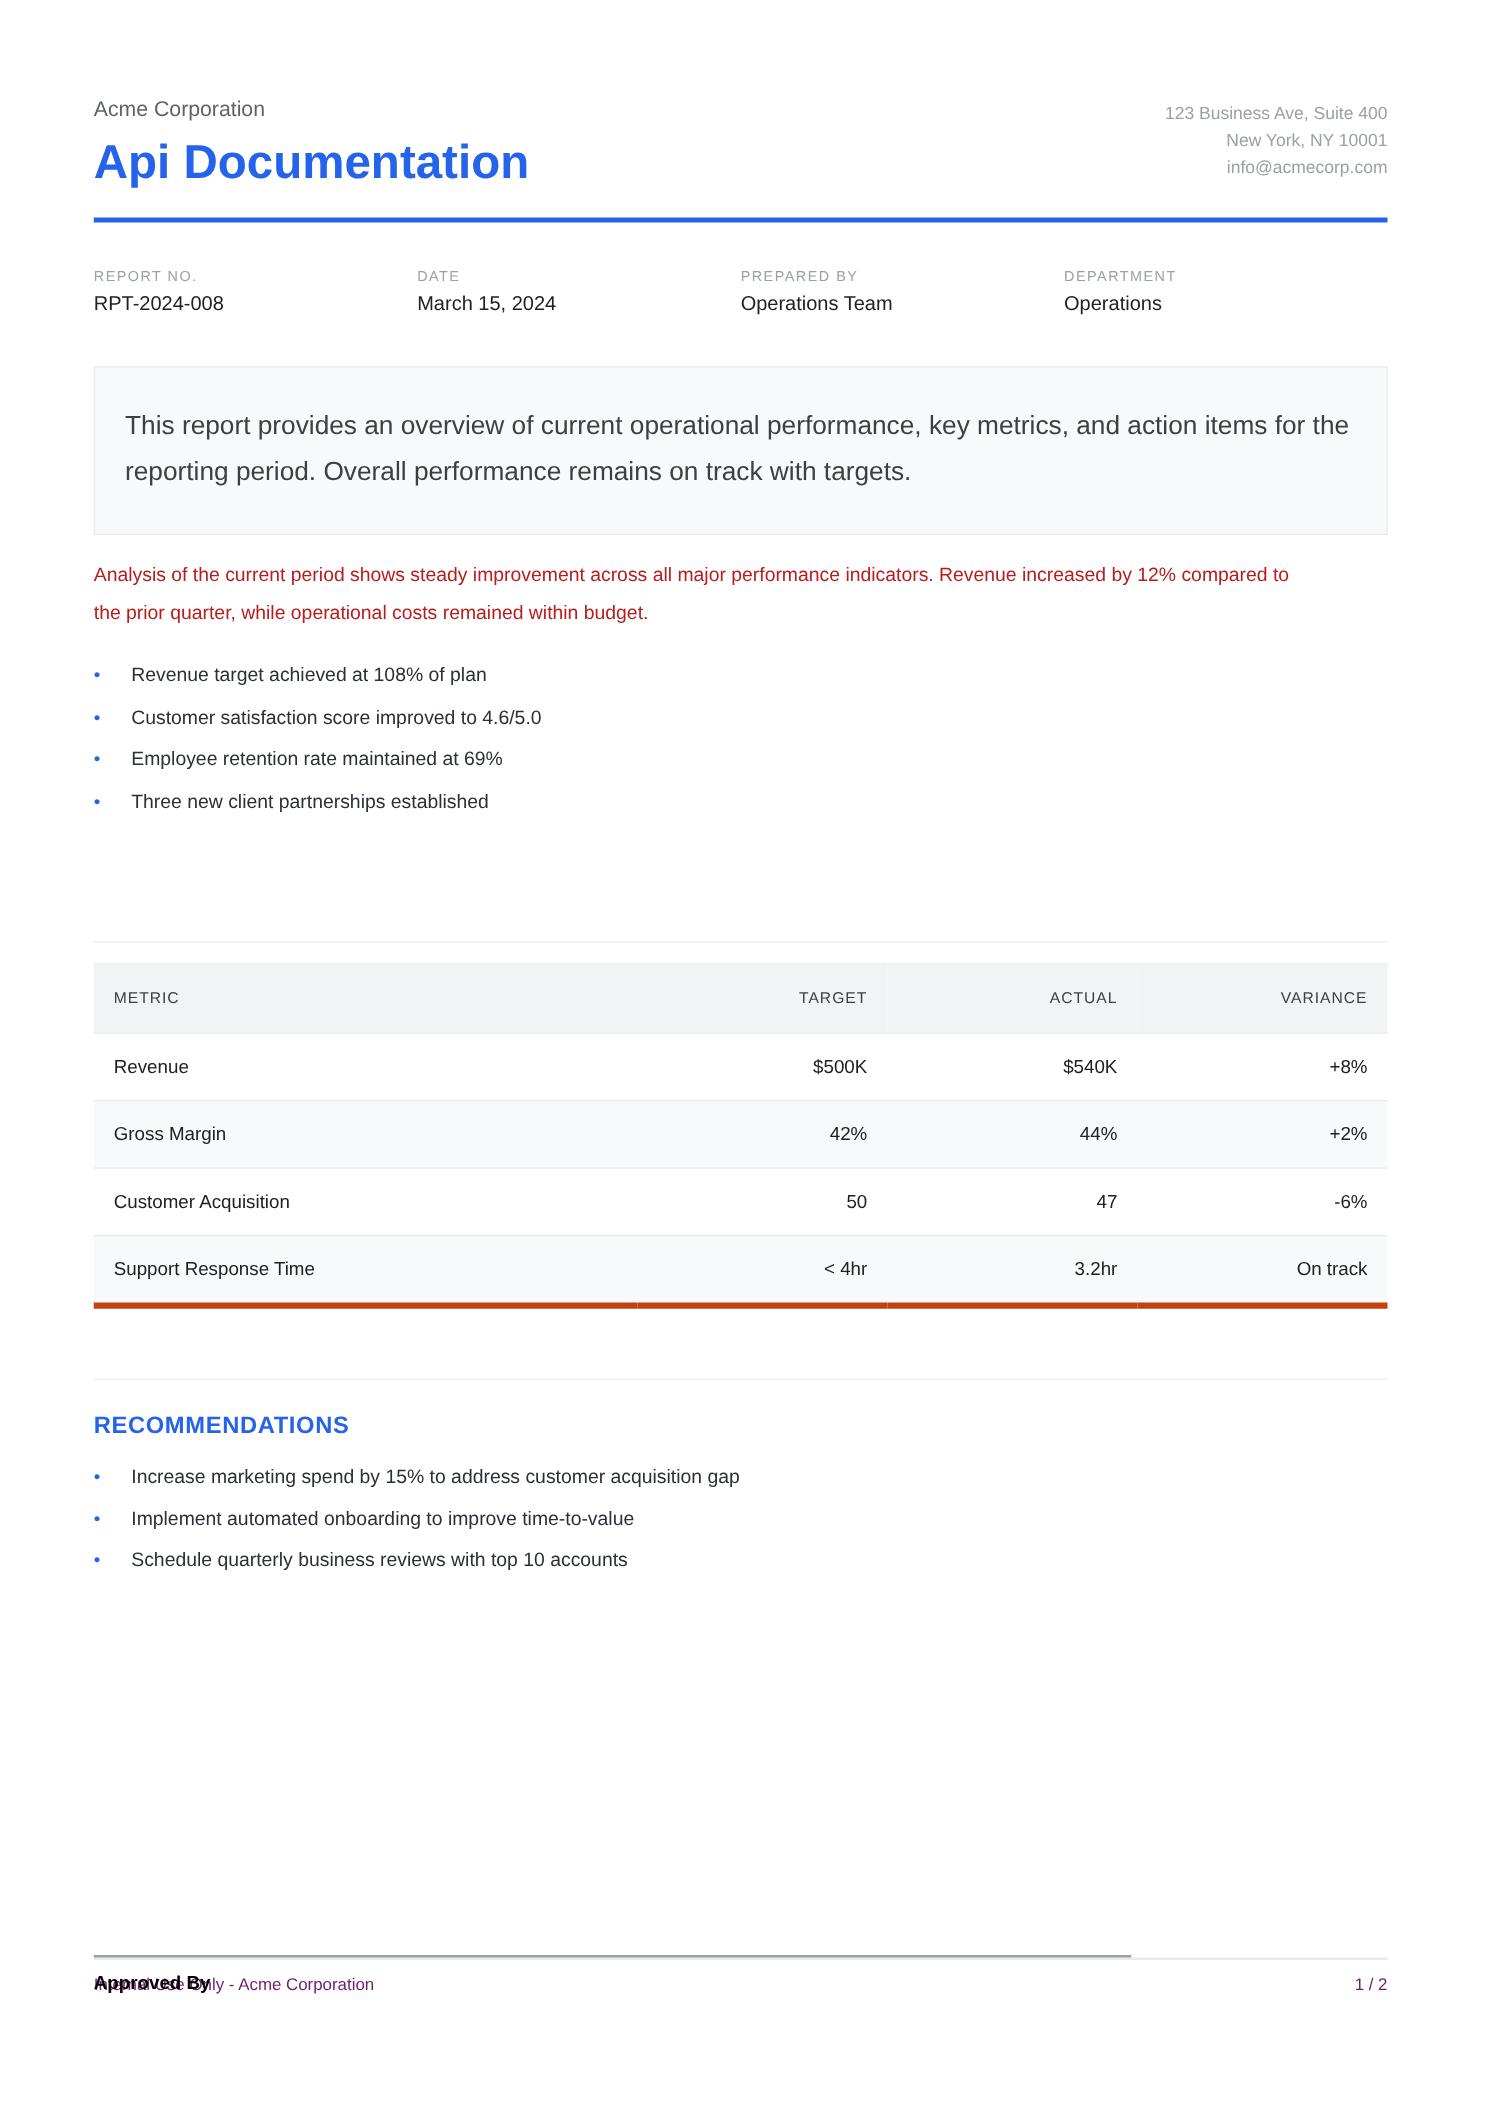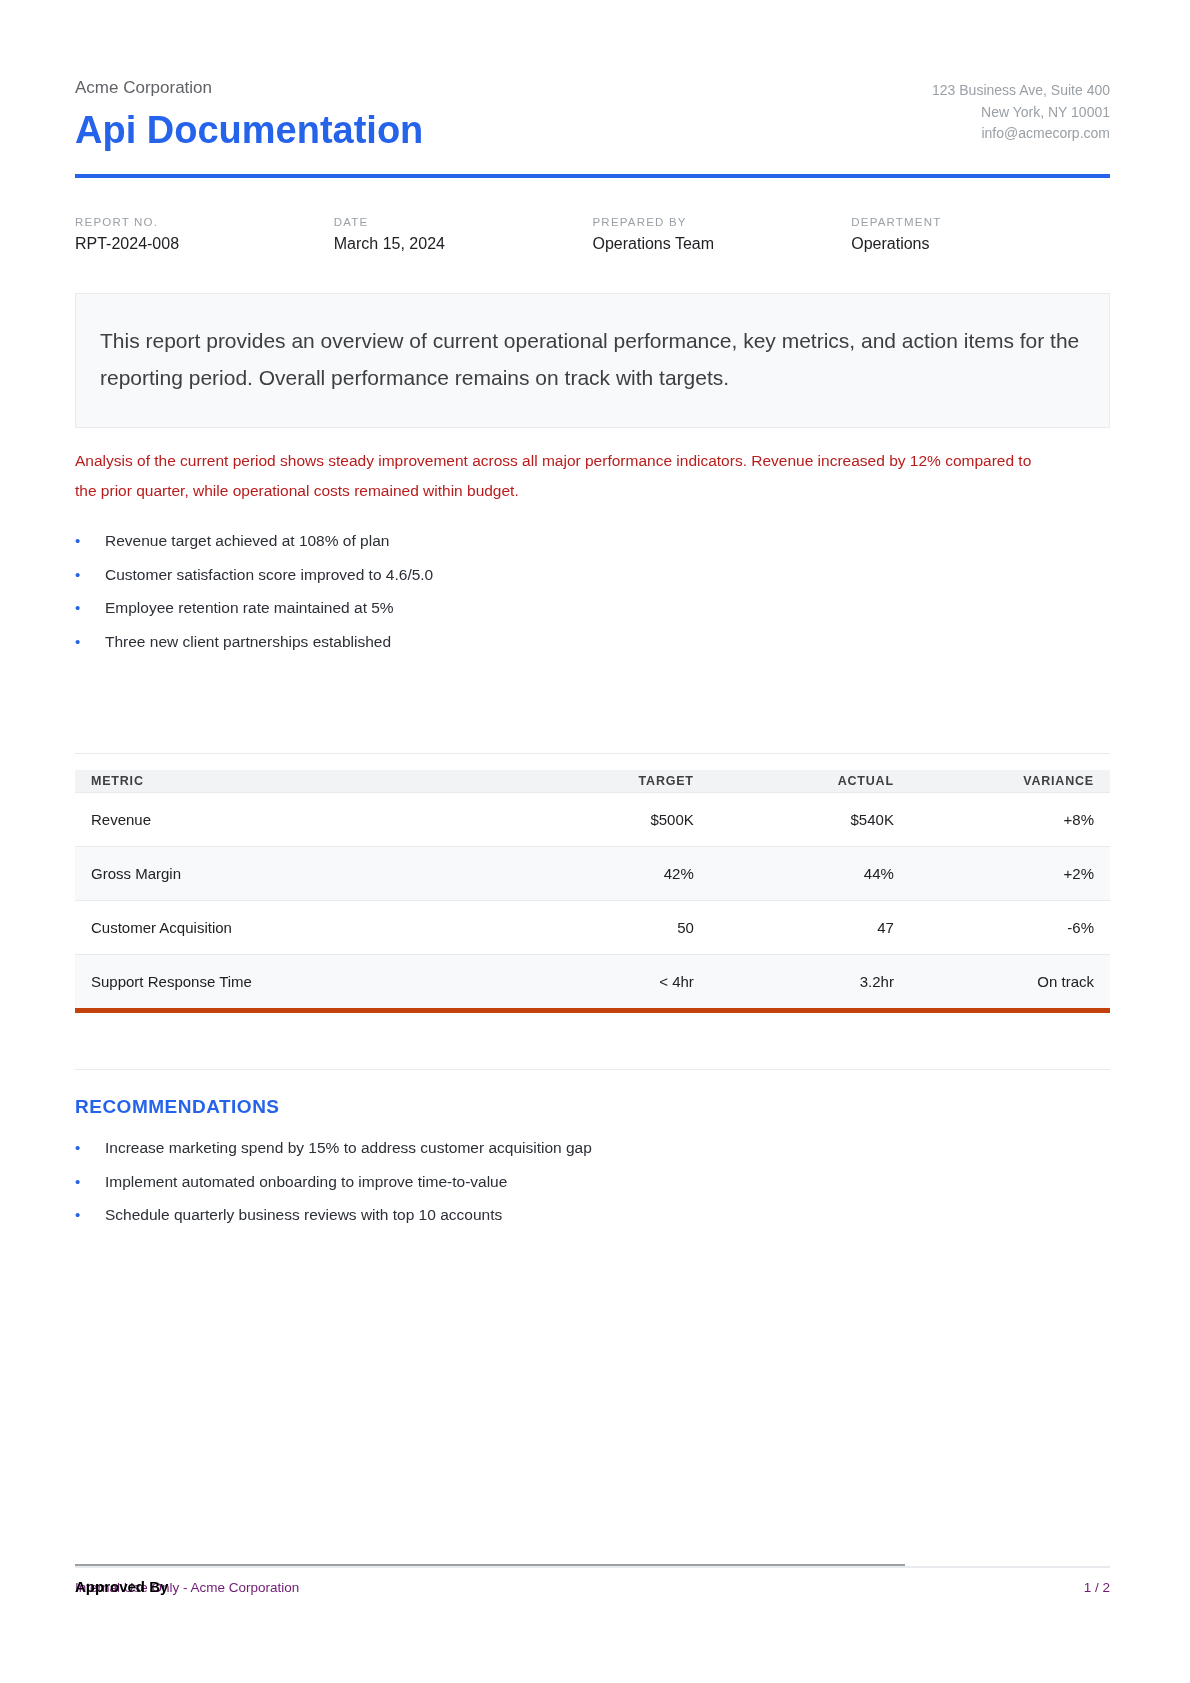--- a/index.html
+++ b/index.html
@@ -52,25 +52,25 @@
   ul.doc-list { list-style: none; margin-top: 24px; }
   ul.doc-list li { display: flex; align-items: baseline; margin-bottom: 10px; font-size: 15.5px; line-height: 1.5; color: #2b2f36; }
   .bullet { color: #2563eb; width: 30px; flex: 0 0 30px; text-align: left; font-size: 15px; }
   .divider { border: none; border-top: 1px solid #e8eaed; margin-top: 100px; }
   .divider-2 { margin-top: 56px; }
   
   table.metrics-table { width: 100%; border-collapse: collapse; margin-top: 16px; }
   table.metrics-table th {
     background: #f1f3f4;
     font-size: 12.5px;
-    font-weight: bold;
+    font-weight: normal;
     letter-spacing: 0.8px;
     color: #3c4043;
     text-align: left;
-    padding: 4px 16px;
+    padding: 21px 16px;
     text-transform: uppercase;
   }
   table.metrics-table td {
     font-size: 15px;
     color: #202124;
     padding: 18px 16px;
     border-top: 1px solid #e8eaed;
   }
   table.metrics-table th:nth-child(1) { width: 42%; }
   table.metrics-table th:nth-child(n+2), table.metrics-table td:nth-child(n+2) { text-align: right; width: 19.33%; }
@@ -130,21 +130,21 @@
       <li>
         <span class="bullet">•</span>
         <span>Revenue target achieved at 108% of plan</span>
       </li>
       <li>
         <span class="bullet">•</span>
         <span>Customer satisfaction score improved to 4.6/5.0</span>
       </li>
       <li>
         <span class="bullet">•</span>
-        <span>Employee retention rate maintained at 5%</span>
+        <span>Employee retention rate maintained at 69%</span>
       </li>
       <li>
         <span class="bullet">•</span>
         <span>Three new client partnerships established</span>
       </li>
     </ul>
   </div>
 
   <hr class="divider">
 

